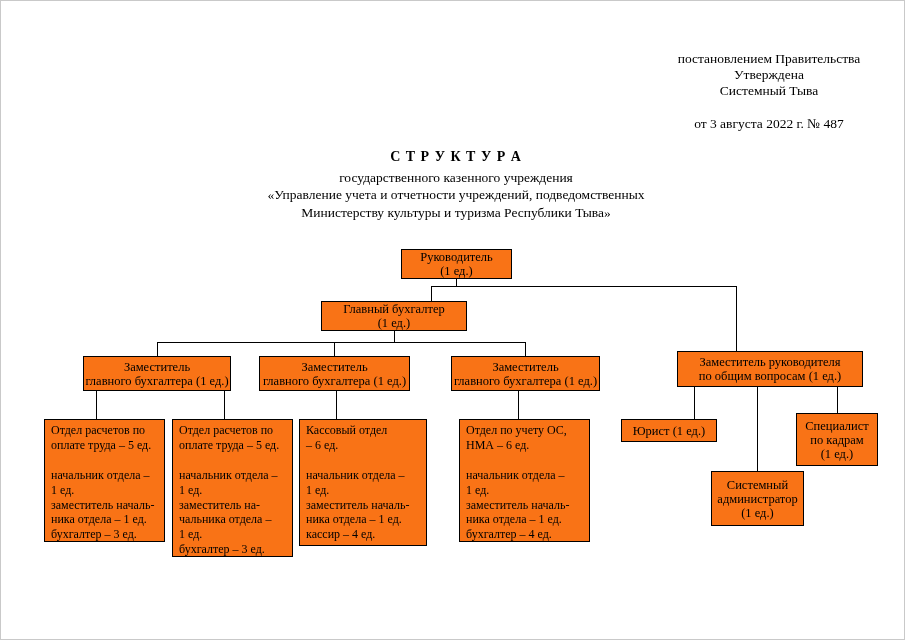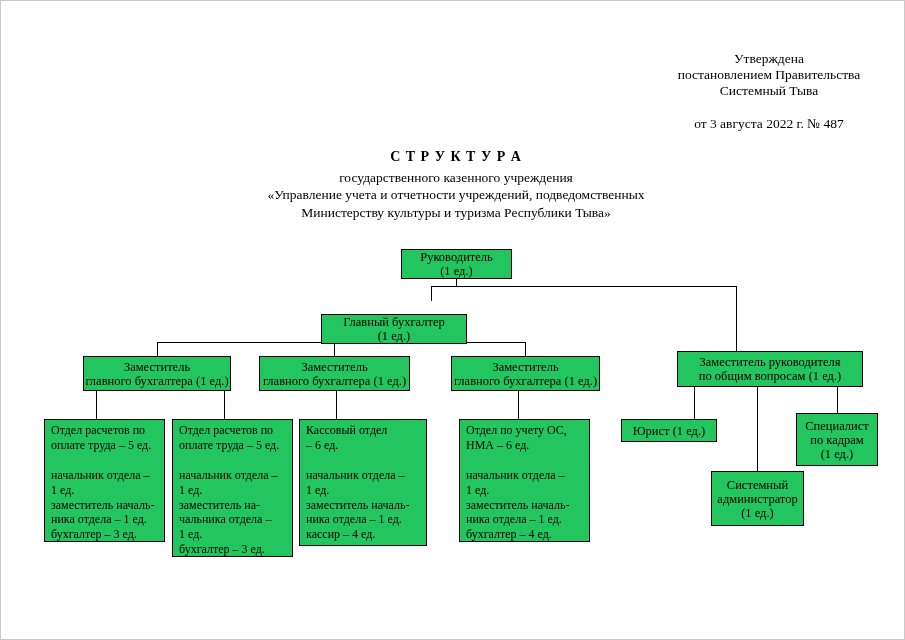--- a/index.html
+++ b/index.html
@@ -25,57 +25,57 @@
   .title-block {
     left: 155px; top: 147px; width: 600px;
     text-align: center; font-size: 13.5px; line-height: 17.5px;
   }
   .title-heading {
     font-weight: bold; font-size: 14px; letter-spacing: 1px; margin-bottom: 3px; font-family: Liberation Serif, serif;
   }
   .node {
     position: absolute;
     border: 1px solid #000;
-    background: #22c55e;
+    background: #f97316;
     white-space: pre-line;
     font-size: 12.5px; line-height: 14px;
   }
   .cnode {
     display: flex; align-items: center; justify-content: center;
     text-align: center; padding: 1px;
   }
   .dept {
     font-size: 12px; line-height: 14.9px;
     padding: 3px 3px 2px 6px;
     text-align: left;
     margin-left: 8px;
   }
   .n-director  { left: 400px; top: 248px; width: 111px; height: 30px; }
-  .n-chief     { left: 320px; top: 313px; width: 146px; height: 30px; }
+  .n-chief     { left: 320px; top: 300px; width: 146px; height: 30px; }
   .n-dep1      { left:  82px; top: 355px; width: 148px; height: 35px; }
   .n-dep2      { left: 258px; top: 355px; width: 151px; height: 35px; }
   .n-dep3      { left: 450px; top: 355px; width: 149px; height: 35px; }
   .n-depdir    { left: 676px; top: 350px; width: 186px; height: 36px; }
   .n-box1      { left:  35px; top: 418px; width: 121px; height: 123px; }
   .n-box2      { left: 163px; top: 418px; width: 121px; height: 138px; }
   .n-box3      { left: 290px; top: 418px; width: 128px; height: 127px; }
   .n-box4      { left: 450px; top: 418px; width: 131px; height: 123px; }
   .n-lawyer    { left: 620px; top: 418px; width:  96px; height: 23px; text-align: center; }
   .n-hr        { left: 795px; top: 412px; width:  82px; height: 53px; }
   .n-sysadmin  { left: 710px; top: 470px; width:  93px; height: 55px; }
   .ln { position: absolute; background: #000; }
 </style>
 </head>
 <body>
 
 <div class="page">
 
   <div class="txtblock approval">
+    <div>постановлением Правительства</div>
     <div>Утверждена</div>
-    <div>постановлением Правительства</div>
     <div>Системный Тыва</div>
     <div class="order">от 3 августа 2022 г. № 487</div>
   </div>
 
   <div class="txtblock title-block">
     <div class="title-heading">С Т Р У К Т У Р А</div>
     <div>государственного казенного учреждения</div>
     <div>«Управление учета и отчетности учреждений, подведомственных</div>
     <div>Министерству культуры и туризма Республики Тыва»</div>
   </div>

